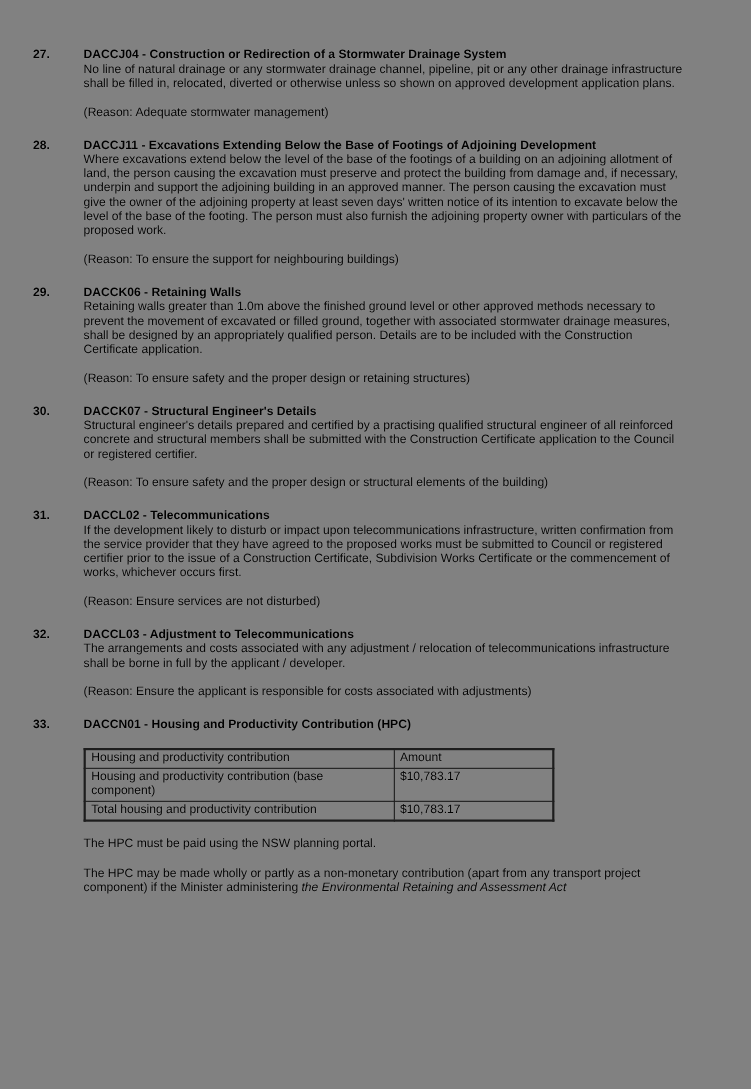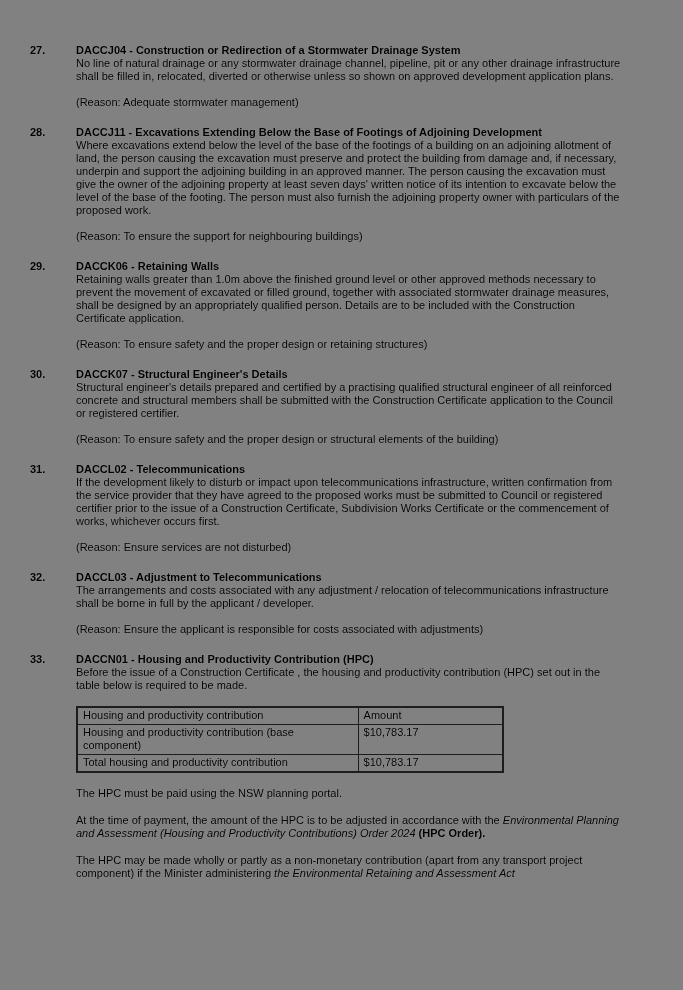--- a/index.html
+++ b/index.html
@@ -121,40 +121,38 @@
       <p class="item-heading">DACCL03 - Adjustment to Telecommunications</p>
       <p class="item-body">The arrangements and costs associated with any adjustment / relocation of telecommunications infrastructure shall be borne in full by the applicant / developer.</p>
       <p class="reason">(Reason: Ensure the applicant is responsible for costs associated with adjustments)</p>
     </div>
   </div>
 
   <div class="item">
     <div class="item-number">33.</div>
     <div class="item-content">
       <p class="item-heading">DACCN01 - Housing and Productivity Contribution (HPC)</p>
-      <p class="item-body">Before the issue of a Construction Certificate , the housing and productivity contribution (HPC) set out in the table below is required to be made.</p>
 
       <table class="hpc">
         <tbody>
           <tr>
             <th class="col-label">Housing and productivity contribution</th>
             <th class="col-amount">Amount</th>
           </tr>
           <tr>
             <td class="col-label">Housing and productivity contribution (base component)</td>
             <td class="col-amount">$10,783.17</td>
           </tr>
           <tr class="total-row">
             <td class="col-label">Total housing and productivity contribution</td>
             <td class="col-amount">$10,783.17</td>
           </tr>
         </tbody>
       </table>
 
       <p class="hpc-para">The HPC must be paid using the NSW planning portal.</p>
 
-      <p class="hpc-para"><span>At the time of payment, the amount of the HPC is to be adjusted in accordance with the </span><span class="italic">Environmental Planning and Assessment (Housing and Productivity Contributions) Order 2024</span><span class="bold"> (HPC Order).</span></p>
 
       <p class="hpc-para"><span>The HPC may be made wholly or partly as a non-monetary contribution (apart from any transport project component) if the Minister administering </span><span class="italic">the Environmental Retaining and Assessment Act</span></p>
     </div>
   </div>
 
 </div>
 
 </body></html>

